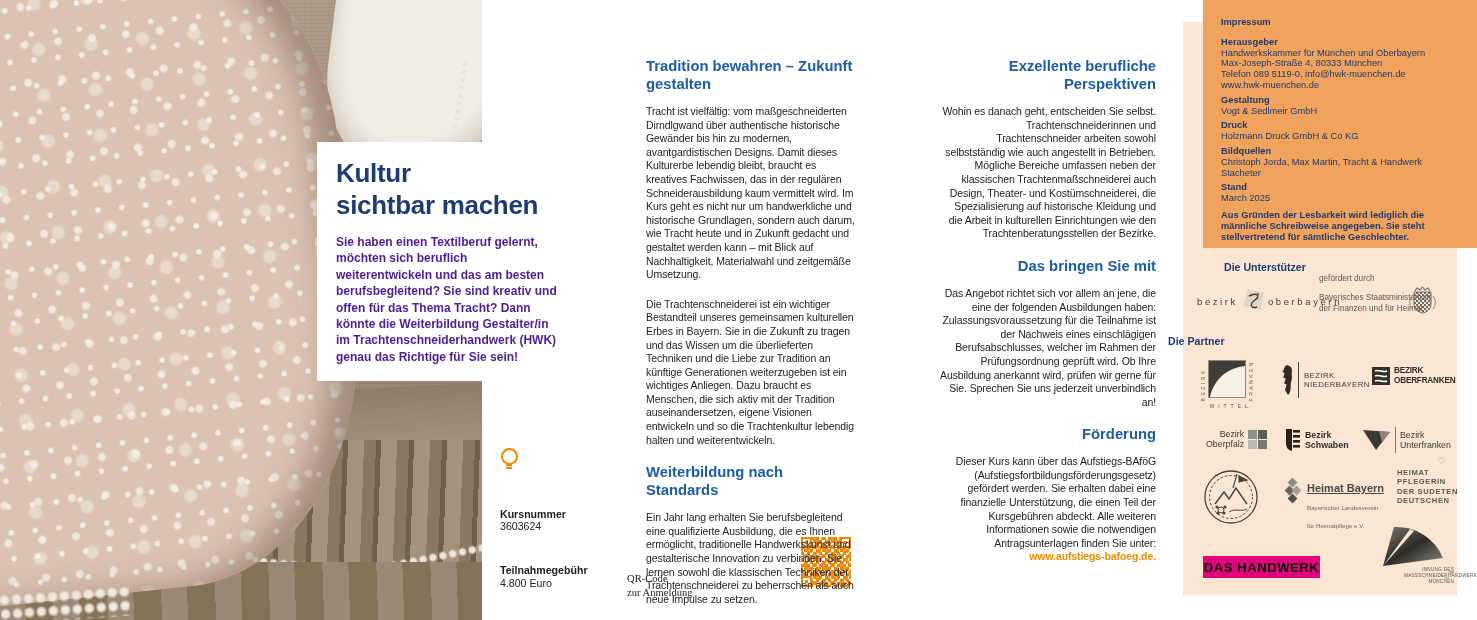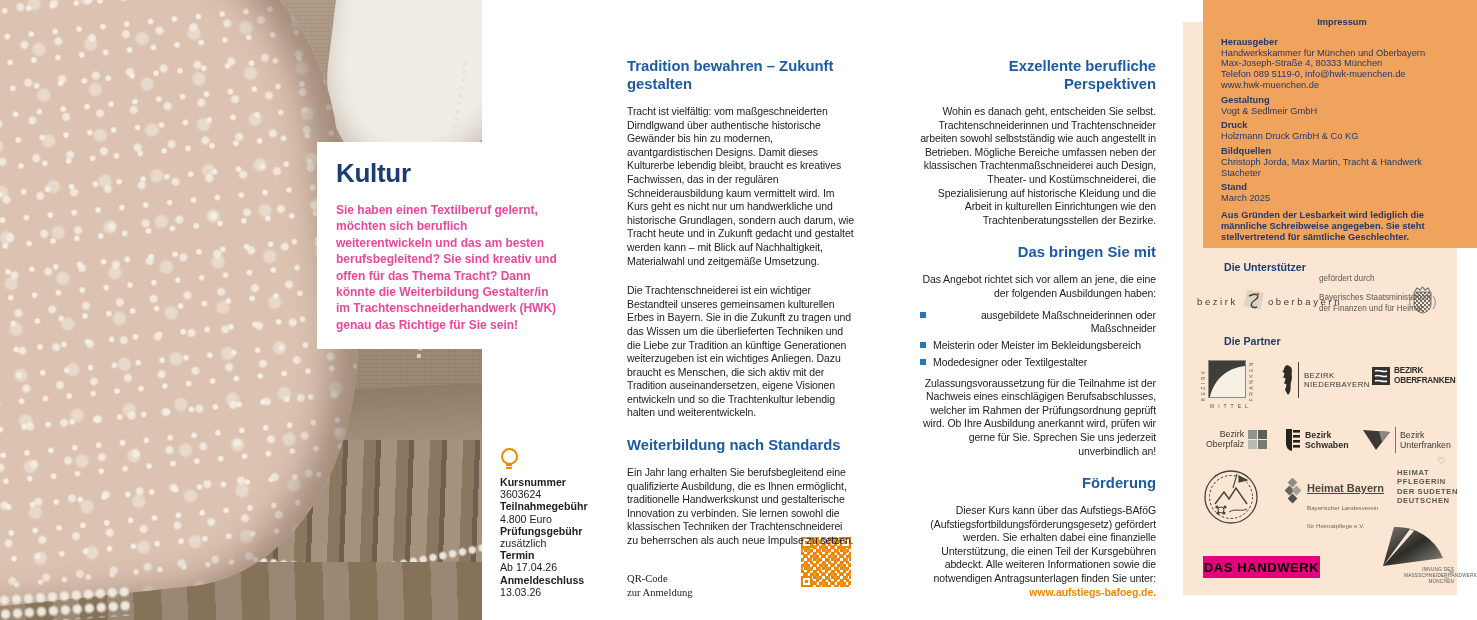--- a/index.html
+++ b/index.html
@@ -40,62 +40,62 @@
      background:radial-gradient(circle at 5px 6px,#efe9de 3px,rgba(239,233,222,.4) 5px,transparent 6px);
      background-size:12px 14px;}
   .ph-blouse{left:330px;top:-70px;width:190px;height:250px;transform:rotate(7deg);
      background:#f0ede6;border-radius:0 0 62% 45%;box-shadow:inset 0 -16px 22px rgba(150,130,105,.35);}
   .ph-strap{left:440px;top:60px;width:4px;height:300px;transform:rotate(9deg);
      background:repeating-linear-gradient(0deg,#e8e2d6 0 4px,transparent 4px 8px);opacity:.8;}
 
   
   #hero{left:317px;top:142px;width:260px;background:#fff;padding:15px 16px 16px 19px;box-sizing:border-box;}
   #hero h1{margin:0;font-size:26px;line-height:32px;font-weight:700;color:#1d3c74;letter-spacing:-.3px;}
-  #hero .intro{margin-top:13px;font-size:12px;line-height:16.4px;font-weight:700;color:#ec4899;}
+  #hero .intro{margin-top:13px;font-size:12px;line-height:16.4px;font-weight:700;color:#4c1d95;}
 
   
   .bulb{left:501px;top:448px;width:13px;height:13px;border:2px solid #f18a00;border-radius:50%;}
   .bulb::after{content:"";position:absolute;left:2.5px;top:14px;width:6px;height:1.8px;background:#f18a00;
      box-shadow:0 3px 0 #f18a00;}
   #course{left:500px;top:476px;width:160px;font-size:10.6px;line-height:12.2px;}
-  #course .lb{font-weight:700;}
+  #course .lb{font-weight:700;margin-top:32px;}
 
   
   .col{top:57px;}
   #col1{left:627px;width:229px;}
   #col2{left:920px;width:236px;text-align:right;}
   .col h2{margin:0 0 12px 0;font-size:14.8px;line-height:18px;font-weight:700;color:#1b5ca3;}
   .col p{margin:0 0 0 0;font-size:10.5px;line-height:13.6px;letter-spacing:-.1px;}
-  .col .sec{margin-bottom:16px;}
+  .col .sec{margin-bottom:16px;margin-left:19px;}
   .bullets{margin:8px 0 8px 0;}
   .bullet{display:flex;margin-bottom:4px;font-size:10.5px;line-height:13px;letter-spacing:-.1px;}
   .sq{flex:0 0 6px;width:6px;height:6px;background:#2e74b4;margin:3px 7px 0 0;}
   .link{color:#ef8a00;font-weight:700;text-decoration:none;}
 
   
   #qrcap{left:627px;top:572px;font-size:10.6px;line-height:13.5px;font-family:Liberation Serif, serif;}
   #qr{left:801px;top:537px;width:50px;height:50px;
       background:repeating-conic-gradient(#ee8500 0% 25%,transparent 0% 50%) 0 0/6px 6px,
                  repeating-conic-gradient(rgba(238,133,0,.85) 0% 25%,transparent 0% 50%) 2px 3px/9px 9px;}
   .fndr{position:absolute;width:11px;height:11px;border:2px solid #ee8500;background:#fff;box-sizing:border-box;}
   .fndr::after{content:"";position:absolute;left:2px;top:2px;width:3px;height:3px;background:#ee8500;}
   .f-tl{left:0;top:0;} .f-tr{right:0;top:0;} .f-bl{left:0;bottom:0;}
 
   
   #cream{left:1183px;top:22px;width:274px;height:573px;background:#fae6d2;}
   #imprint{left:1203px;top:0;width:274px;height:248px;background:#f0a35c;color:#23386b;
      padding:17px 14px 0 18px;box-sizing:border-box;font-size:9.3px;line-height:10.8px;}
-  #imprint .ttl{font-weight:700;margin-bottom:9px;text-align:center;}
+  #imprint .ttl{font-weight:700;margin-bottom:9px;}
   #imprint .grp{margin-bottom:4px;}
   #imprint .lb{font-weight:700;}
   #imprint .note{font-weight:700;margin-top:6px;}
 
   .sect-h{font-size:10.6px;font-weight:700;color:#1c3a74;}
   #sup-h{left:1224px;top:261px;}
-  #par-h{left:1224px;top:335px;}
+  #par-h{left:1168px;top:335px;}
 
   
   #bzob{left:1197px;top:288px;display:flex;align-items:center;gap:3px;color:#3f3f3a;
         font-size:9.5px;letter-spacing:2.6px;}
   #funded{left:1319px;top:274px;font-size:8.2px;color:#5a584f;}
   #ministry{left:1319px;top:293px;font-size:8.2px;line-height:10.5px;color:#5a584f;}
   #crest{left:1406px;top:286px;}
   .vtext{writing-mode:vertical-rl;transform:rotate(180deg);font-size:5px;letter-spacing:2.5px;color:#55534c;}
   #lg-mf{left:1200px;top:360px;}
   #lg-mf .row{display:flex;gap:2px;align-items:stretch;}
@@ -145,20 +145,21 @@
     <div class="ab ph-skirtB"></div>
     <div class="ab ph-blouse"></div>
     <div class="ab ph-strap"></div>
     <div class="ab ph-lace"></div>
     <div class="ab ph-cuff"></div>
   </div>
 
   <div id="hero" class="ab">
     <h1>
       <span>Kultur</span><br>
+      <span>sichtbar machen</span>
     </h1>
     <div class="intro">Sie haben einen Textilberuf gelernt, möchten sich beruflich weiterentwickeln und das am besten berufsbegleitend? Sie sind kreativ und offen für das Thema Tracht? Dann könnte die Weiterbildung Gestalter/in im Trachtenschneiderhandwerk (HWK) genau das Richtige für Sie sein!</div>
   </div>
 
   <div class="ab bulb"></div>
   <div id="course" class="ab">
     <div class="lb">Kursnummer</div>
     <div>3603624</div>
     <div class="lb">Teilnahmegebühr</div>
     <div>4.800 Euro</div>
@@ -193,34 +194,20 @@
   </div>
 
   <div id="col2" class="ab col">
     <div class="sec">
       <h2>Exzellente berufliche Perspektiven</h2>
       <p>Wohin es danach geht, entscheiden Sie selbst. Trachtenschneiderinnen und Trachtenschneider arbeiten sowohl selbstständig wie auch angestellt in Betrieben. Mögliche Bereiche umfassen neben der klassischen Trachtenmaßschneiderei auch Design, Theater- und Kostümschneiderei, die Spezialisierung auf historische Kleidung und die Arbeit in kulturellen Einrichtungen wie den Trachtenberatungsstellen der Bezirke.</p>
     </div>
     <div class="sec">
       <h2>Das bringen Sie mit</h2>
       <p>Das Angebot richtet sich vor allem an jene, die eine der folgenden Ausbildungen haben:</p>
-      <div class="bullets">
-        <div class="bullet">
-          <span class="sq"></span>
-          <span>ausgebildete Maßschneiderinnen oder Maßschneider</span>
-        </div>
-        <div class="bullet">
-          <span class="sq"></span>
-          <span>Meisterin oder Meister im Bekleidungsbereich</span>
-        </div>
-        <div class="bullet">
-          <span class="sq"></span>
-          <span>Modedesigner oder Textilgestalter</span>
-        </div>
-      </div>
       <p>Zulassungsvoraussetzung für die Teilnahme ist der Nachweis eines einschlägigen Berufsabschlusses, welcher im Rahmen der Prüfungsordnung geprüft wird. Ob Ihre Ausbildung anerkannt wird, prüfen wir gerne für Sie. Sprechen Sie uns jederzeit unverbindlich an!</p>
     </div>
     <div class="sec">
       <h2>Förderung</h2>
       <p><span>Dieser Kurs kann über das Aufstiegs-BAföG (Aufstiegsfortbildungsförderungsgesetz) gefördert werden. Sie erhalten dabei eine finanzielle Unterstützung, die einen Teil der Kursgebühren abdeckt. Alle weiteren Informationen sowie die notwendigen Antragsunterlagen finden Sie unter: </span><a class="link" href="#">www.aufstiegs-bafoeg.de.</a></p>
     </div>
   </div>
 
   <div id="cream" class="ab"></div>
 

